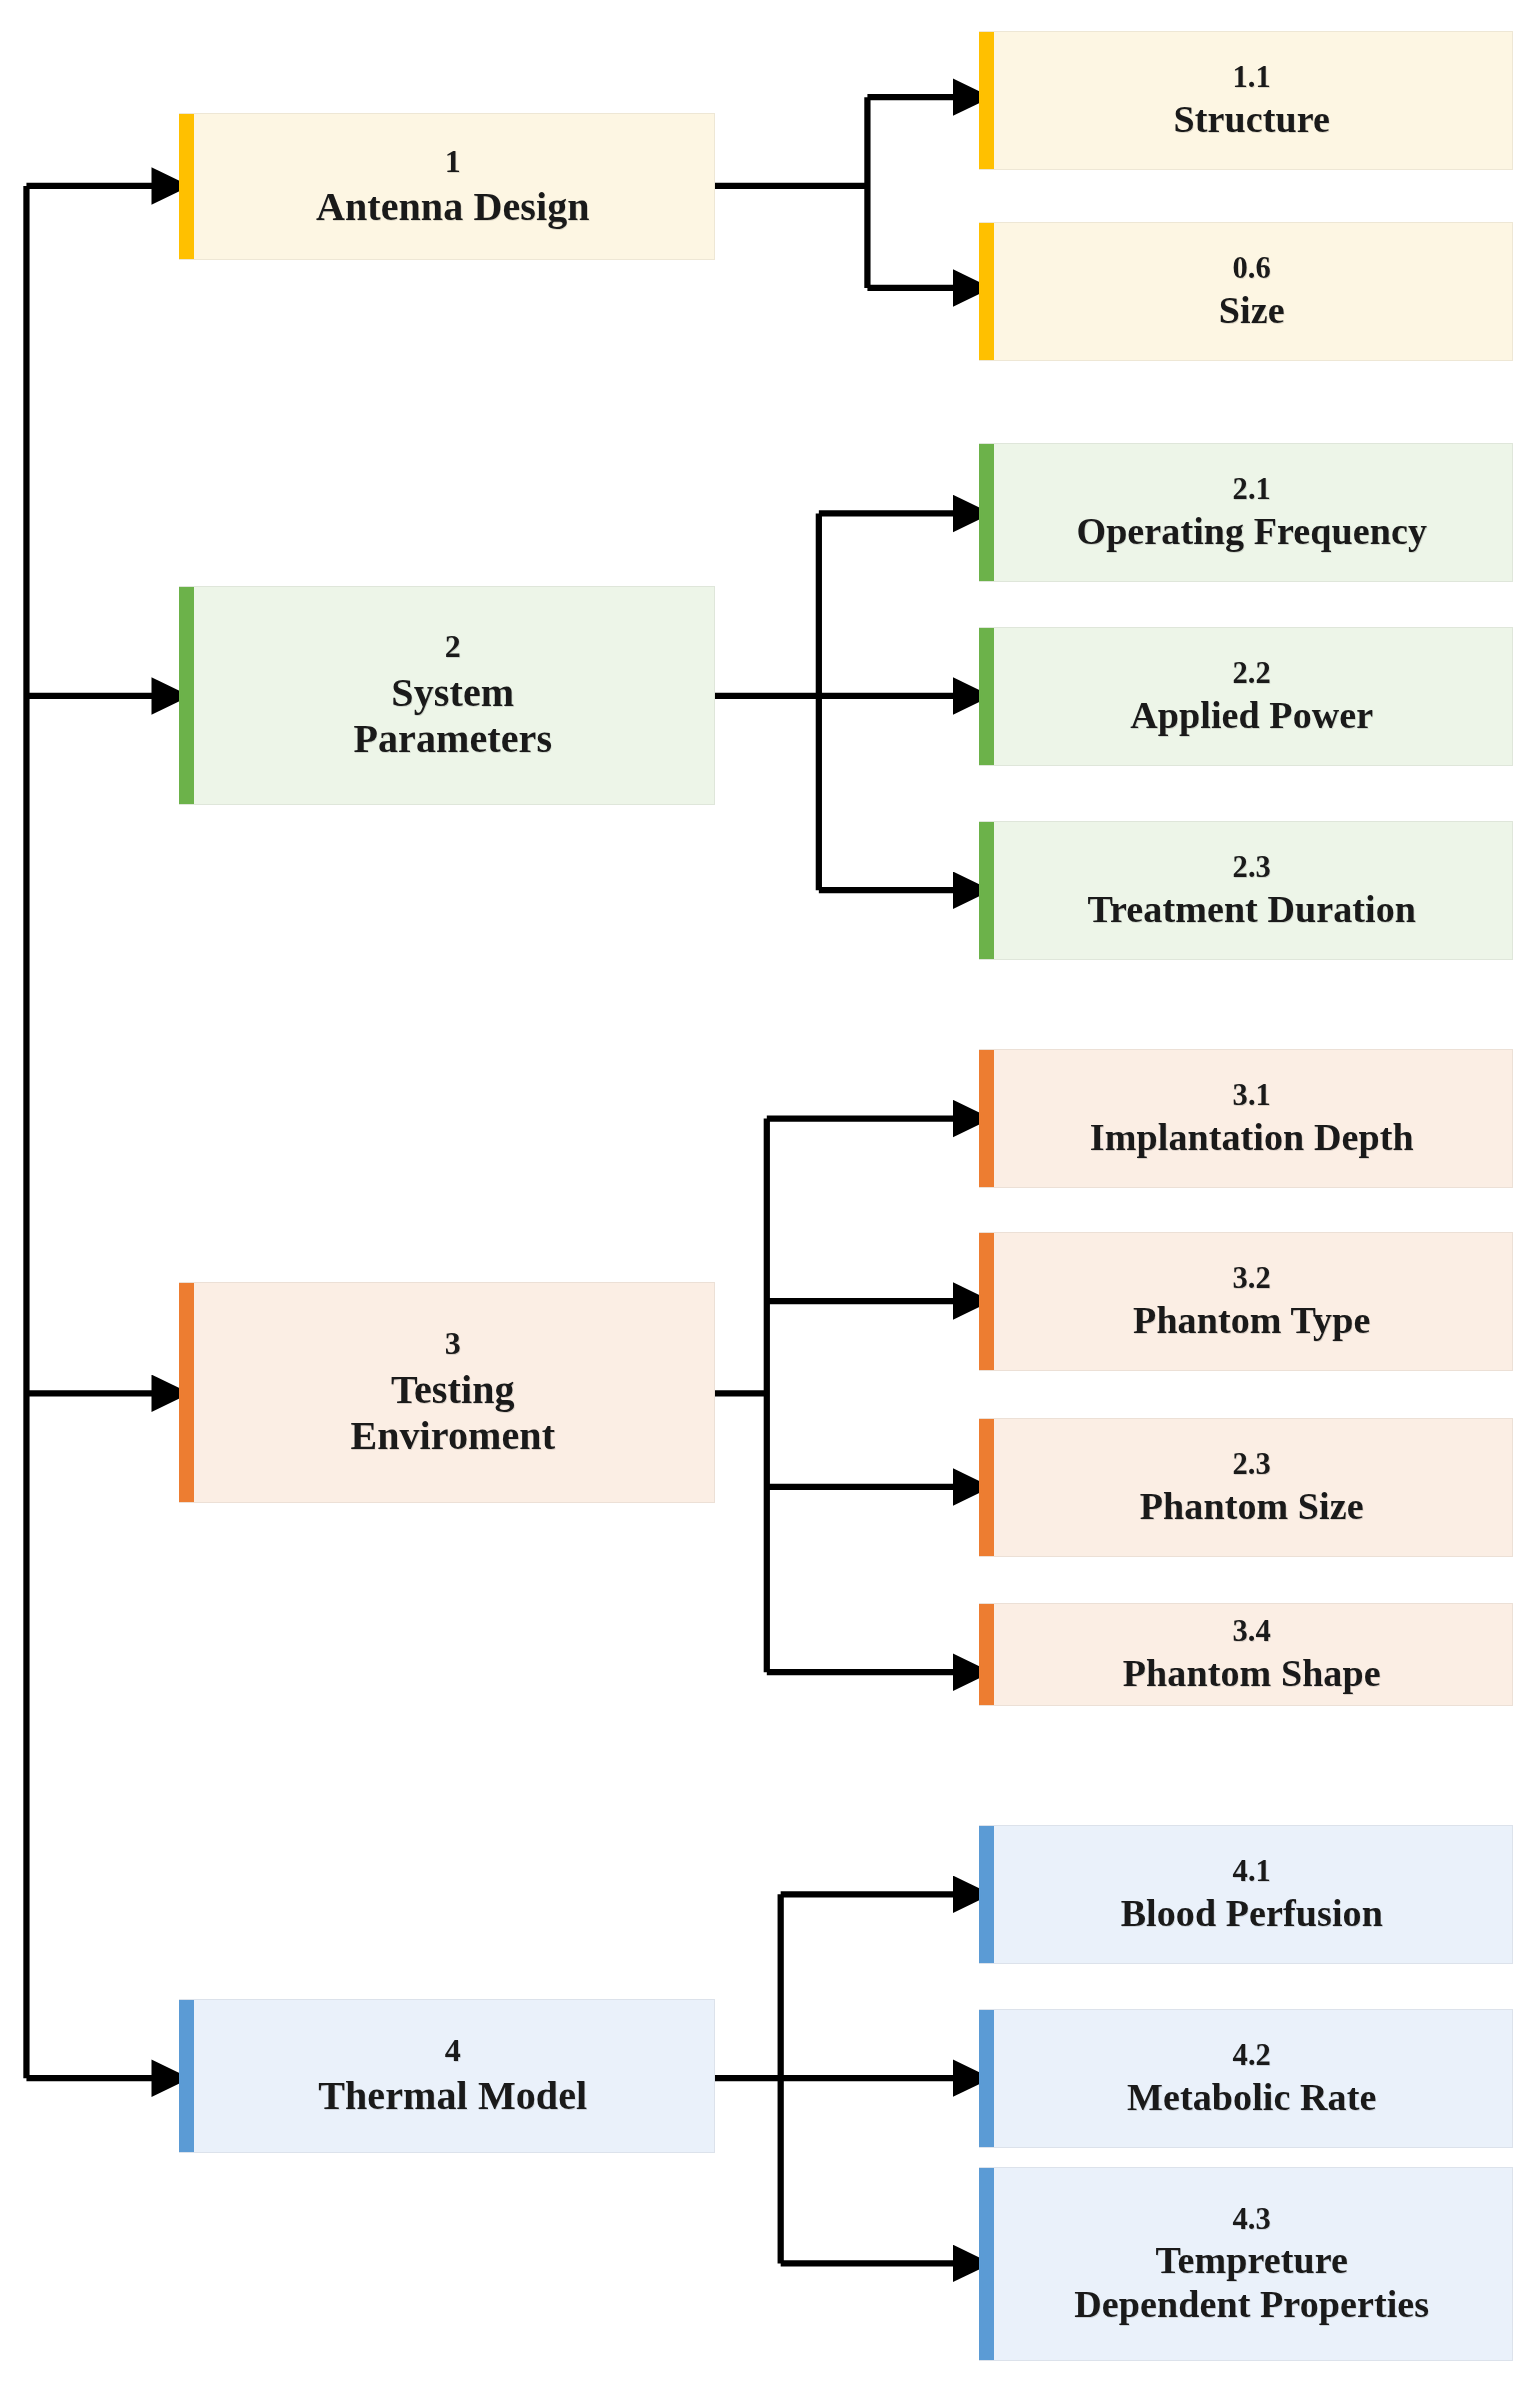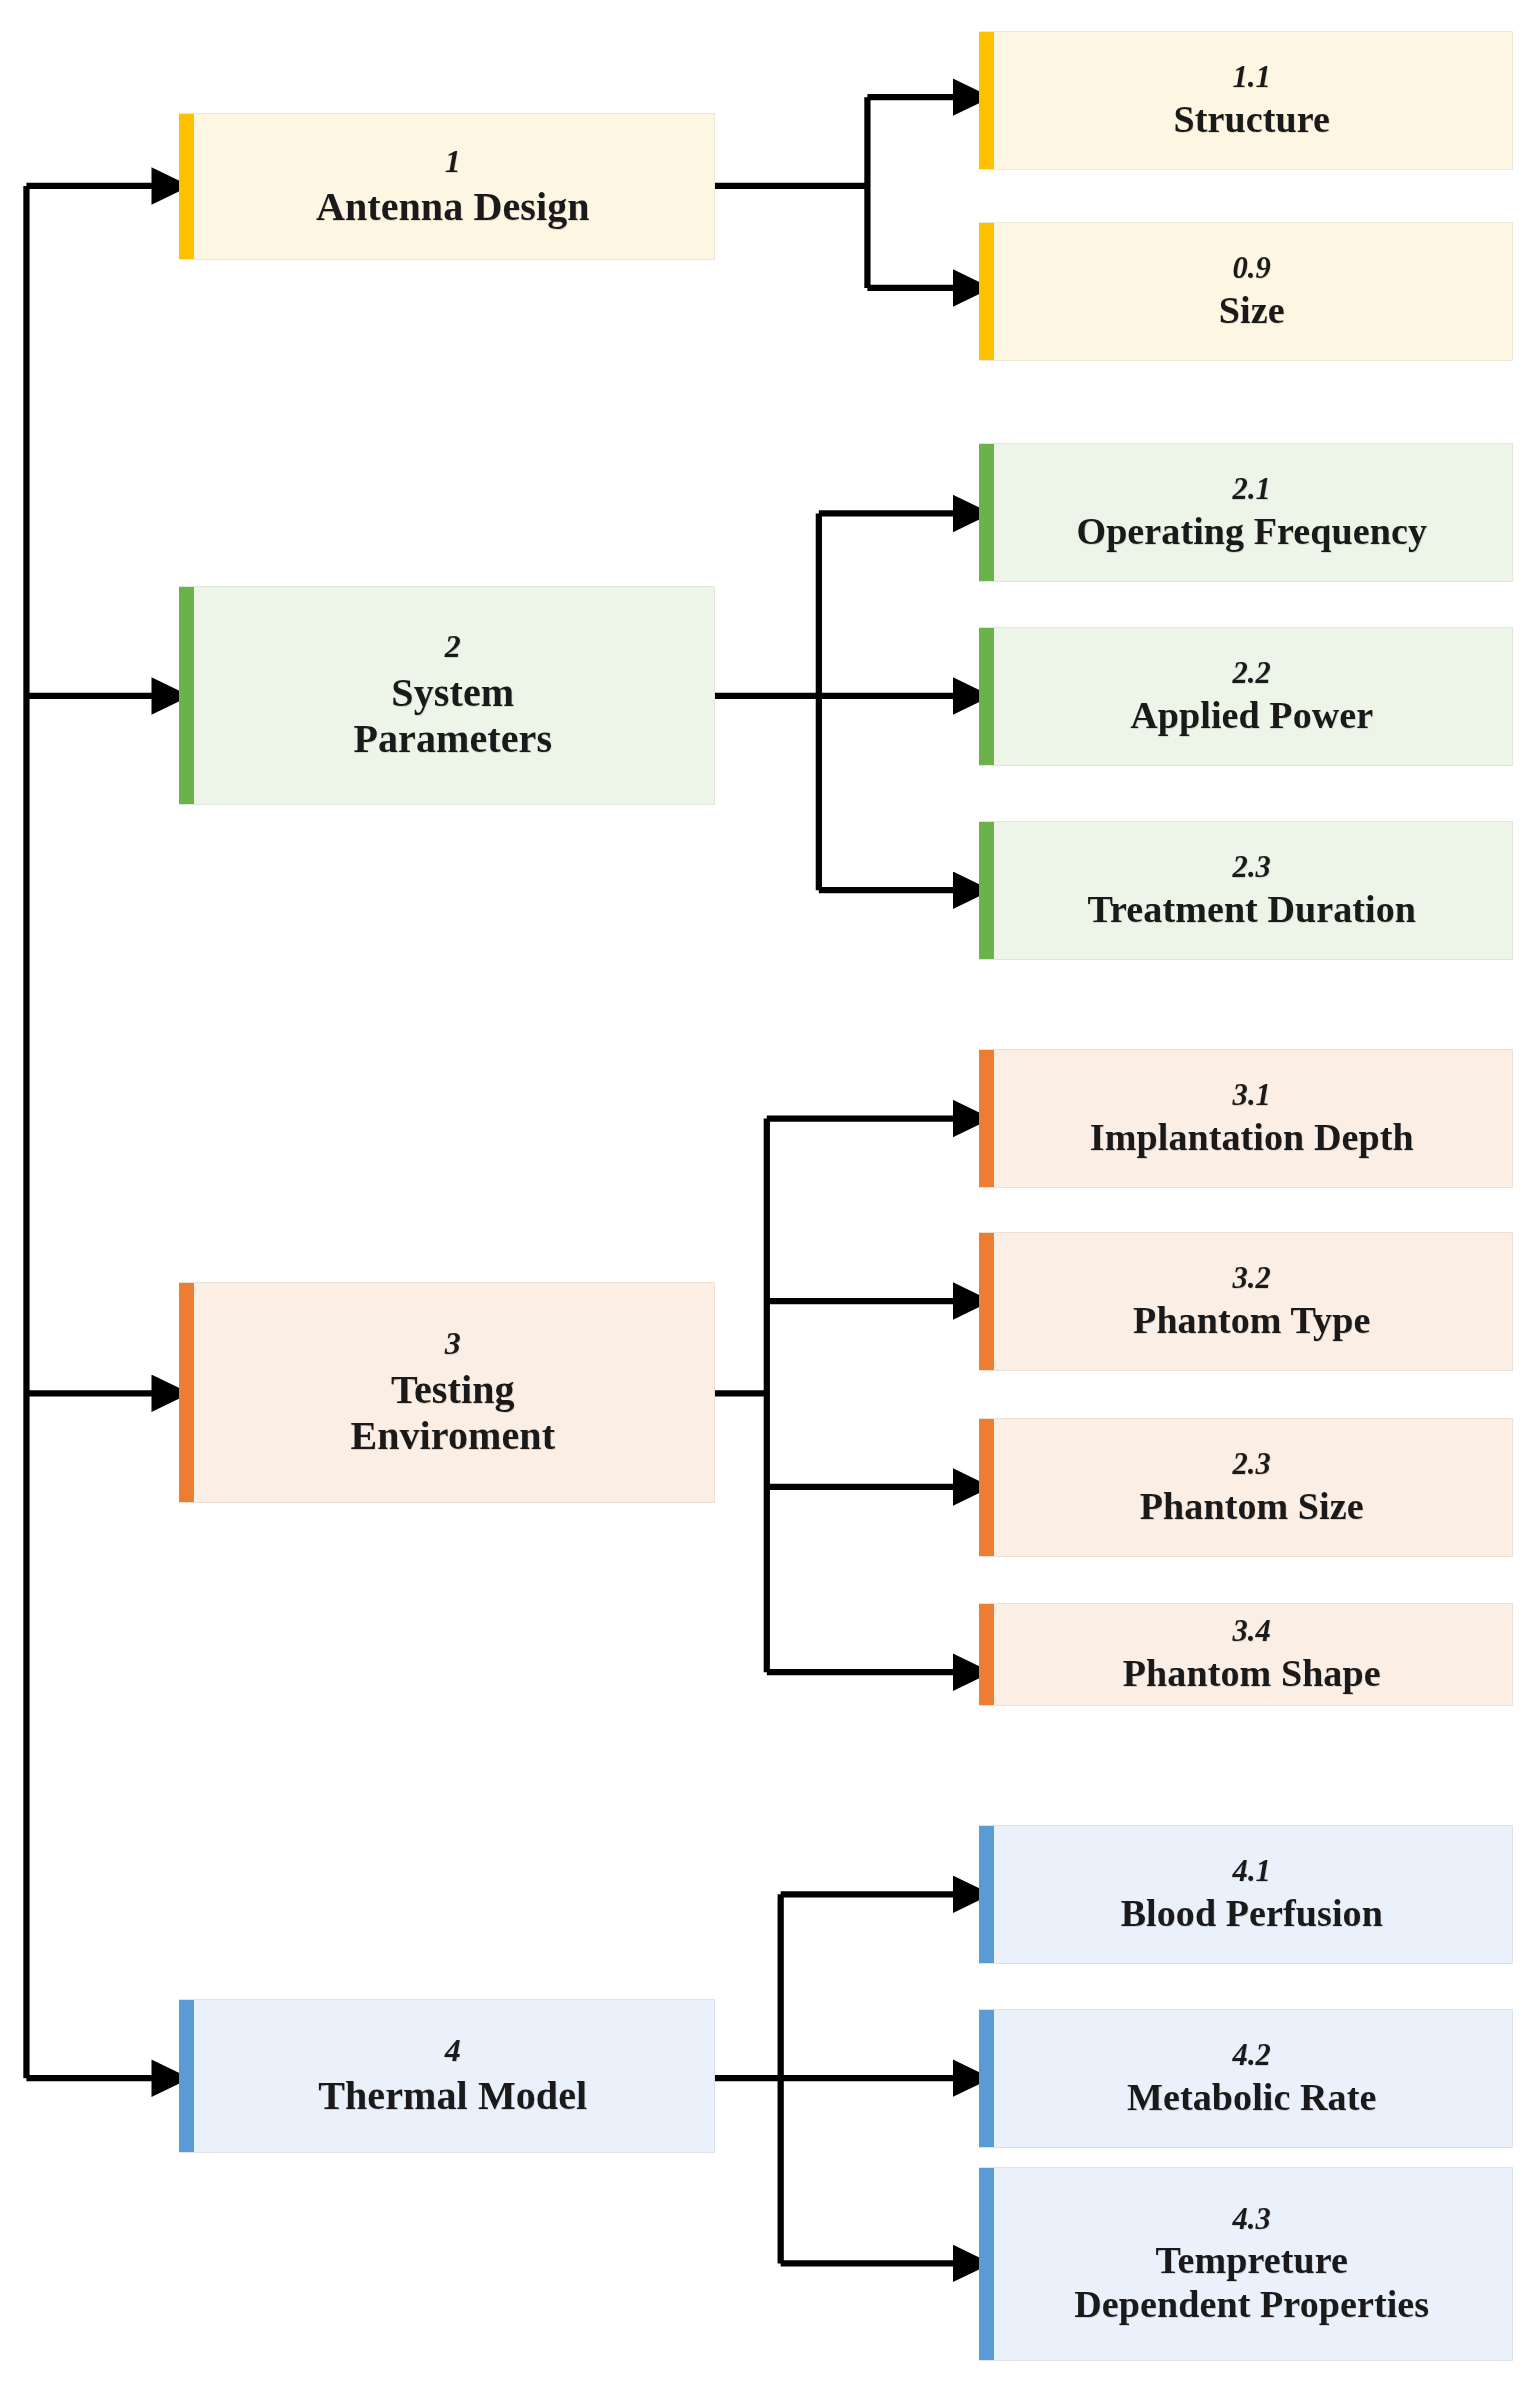--- a/index.html
+++ b/index.html
@@ -48,21 +48,20 @@
     padding:0 18px 0 30.5px;
     line-height:1.16;
     font-weight:700;
     letter-spacing:0.1px;
     text-shadow:0.7px 0.7px 0 rgba(0,0,0,0.13);
   }
   .node .num{
     display:block;
     font-weight:700;
     margin-bottom:1.4px;
-    font-style:italic;
   }
   
   .lvl1 .txt{ font-size:40px; }
   .lvl1 .num{ font-size:32px; margin-bottom:4.2px; }
   
   .lvl2 .txt{ font-size:38px; }
   .lvl2 .num{ font-size:30.5px; margin-bottom:1.4px; }
 
   
   .theme-yellow{ background:#fdf6e3; }
@@ -158,21 +157,21 @@
     <span class="bar"></span>
     <div class="txt">
       <span class="num">1.1</span>
       <span>Structure</span>
     </div>
   </div>
 
   <div class="node lvl2 theme-yellow" style="left:979px;top:222px;width:534px;height:139px;">
     <span class="bar"></span>
     <div class="txt">
-      <span class="num">0.9</span>
+      <span class="num">0.6</span>
       <span>Size</span>
     </div>
   </div>
 
   <div class="node lvl2 theme-green" style="left:979px;top:443px;width:534px;height:139px;">
     <span class="bar"></span>
     <div class="txt">
       <span class="num">2.1</span>
       <span>Operating Frequency</span>
     </div>

